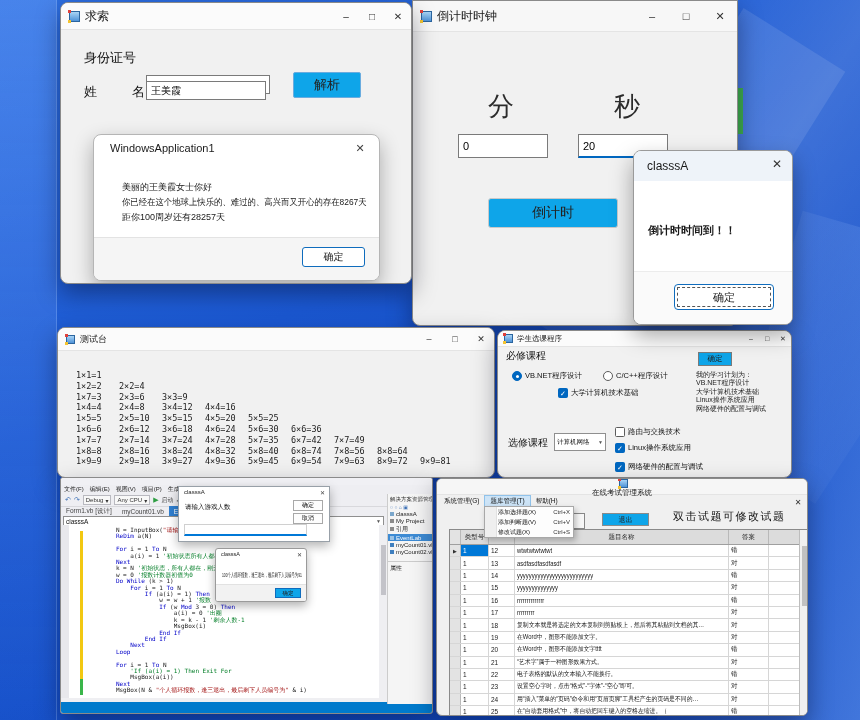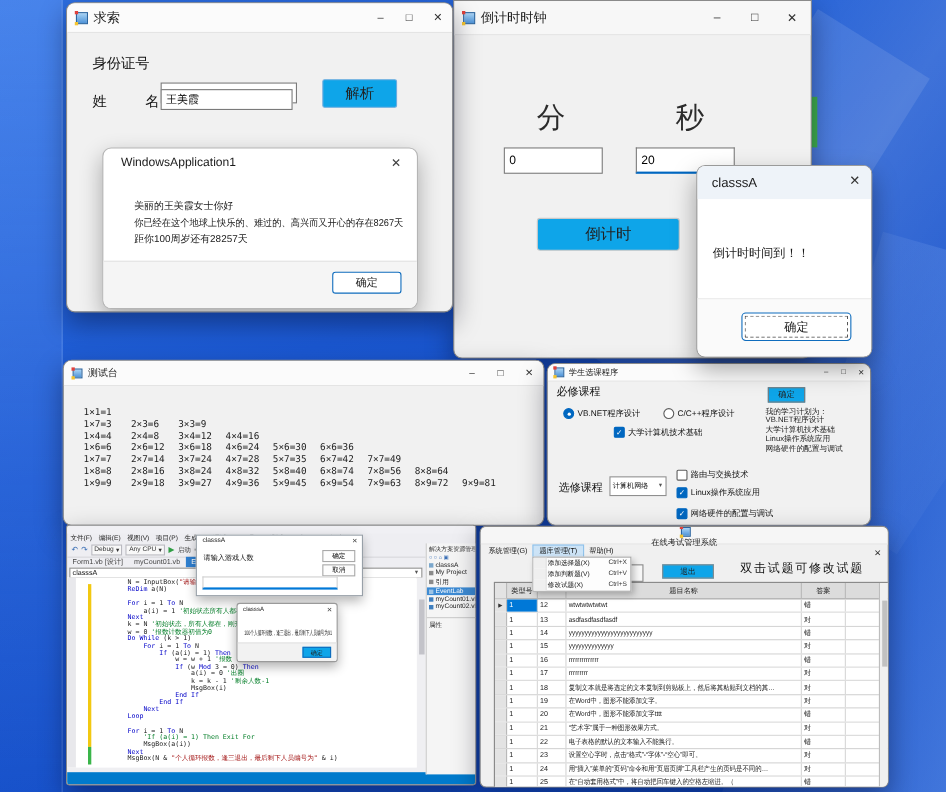--- a/index.html
+++ b/index.html
@@ -46,21 +46,21 @@
   #win-countdown .tbtn{width:34px;font-size:11px;}
   .cd-big{position:absolute;font-size:26px;color:#2b2b2b;}
   .cd-btn{left:75px;top:197px;width:130px;height:30px;font-size:14px;border-radius:3px;border:1px solid #c9c9c9;}
 
   
   #dlg-classsa{left:633px;top:150px;width:160px;height:175px;background:#fff;border:1px solid #9a9a9a;
     border-radius:8px;box-shadow:0 10px 22px rgba(0,0,0,.35);position:absolute;overflow:hidden;z-index:30;box-sizing:border-box;}
   #dlg-classsa .dt{position:absolute;left:0;top:0;right:0;height:30px;background:#eef3f9;}
   #dlg-classsa .dtitle{position:absolute;left:13px;top:8px;font-size:12px;color:#1a1a1a;}
   #dlg-classsa .dx{position:absolute;right:10px;top:6px;font-size:12px;color:#333;}
-  #dlg-classsa .dmsg{position:absolute;left:14px;top:72px;font-size:11px;color:#1a1a1a;white-space:nowrap;}
+  #dlg-classsa .dmsg{position:absolute;left:14px;top:72px;font-size:11px;color:#1a1a1a;white-space:nowrap;font-weight:bold;}
   #dlg-classsa .dfoot{position:absolute;left:0;right:0;bottom:0;height:52px;background:#fafafa;border-top:1px solid #ececec;}
   #dlg-classsa .dok{left:40px;top:133px;width:100px;height:26px;background:#fff;border:1px solid #0f6cbd;border-radius:4px;
     outline:1px dashed #555;outline-offset:-4px;font-size:11px;}
 
   
   #win-test{left:57px;top:327px;width:438px;height:151px;}
   #win-test .tbar{height:22px;font-size:9px;}
   #win-test .tbtn{width:26px;font-size:9px;}
   #mt{position:absolute;left:18px;top:36px;right:4px;bottom:2px;overflow:hidden;}
   .mt-row{height:10.8px;white-space:nowrap;}
@@ -233,22 +233,24 @@
       <span class="form-icon" style="width:7px;height:7px;"></span>
       <span class="ttext">测试台</span>
       <span class="tctl">
         <span class="tbtn">–</span>
         <span class="tbtn">□</span>
         <span class="tbtn">✕</span>
       </span>
     </div>
     <div id="mt">
         <div class="mt-row"><span class="mt-cell">1×1=1</span></div>
+        <div class="mt-row"><span class="mt-cell">1×2=2</span><span class="mt-cell">2×2=4</span></div>
         <div class="mt-row"><span class="mt-cell">1×7=3</span><span class="mt-cell">2×3=6</span><span class="mt-cell">3×3=9</span></div>
         <div class="mt-row"><span class="mt-cell">1×4=4</span><span class="mt-cell">2×4=8</span><span class="mt-cell">3×4=12</span><span class="mt-cell">4×4=16</span></div>
+        <div class="mt-row"><span class="mt-cell">1×5=5</span><span class="mt-cell">2×5=10</span><span class="mt-cell">3×5=15</span><span class="mt-cell">4×5=20</span><span class="mt-cell">5×5=25</span></div>
         <div class="mt-row"><span class="mt-cell">1×6=6</span><span class="mt-cell">2×6=12</span><span class="mt-cell">3×6=18</span><span class="mt-cell">4×6=24</span><span class="mt-cell">5×6=30</span><span class="mt-cell">6×6=36</span></div>
         <div class="mt-row"><span class="mt-cell">1×7=7</span><span class="mt-cell">2×7=14</span><span class="mt-cell">3×7=24</span><span class="mt-cell">4×7=28</span><span class="mt-cell">5×7=35</span><span class="mt-cell">6×7=42</span><span class="mt-cell">7×7=49</span></div>
         <div class="mt-row"><span class="mt-cell">1×8=8</span><span class="mt-cell">2×8=16</span><span class="mt-cell">3×8=24</span><span class="mt-cell">4×8=32</span><span class="mt-cell">5×8=40</span><span class="mt-cell">6×8=74</span><span class="mt-cell">7×8=56</span><span class="mt-cell">8×8=64</span></div>
         <div class="mt-row"><span class="mt-cell">1×9=9</span><span class="mt-cell">2×9=18</span><span class="mt-cell">3×9=27</span><span class="mt-cell">4×9=36</span><span class="mt-cell">5×9=45</span><span class="mt-cell">6×9=54</span><span class="mt-cell">7×9=63</span><span class="mt-cell">8×9=72</span><span class="mt-cell">9×9=81</span></div>
       </div>
   </section>
 
   <section class="win" id="win-course" style="z-index:5;">
     <div class="tbar">
       <span class="form-icon"></span>

